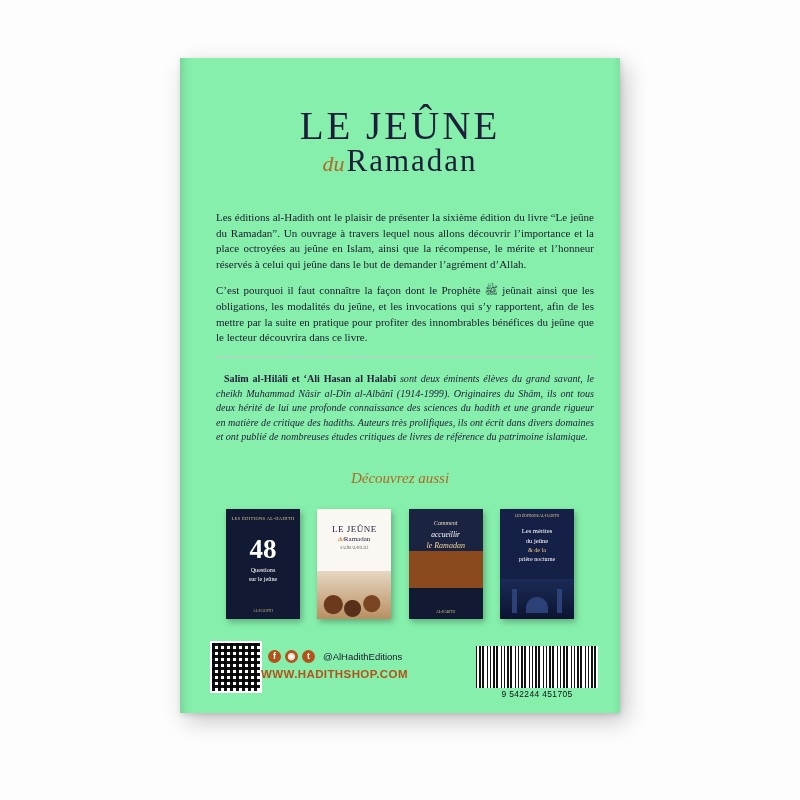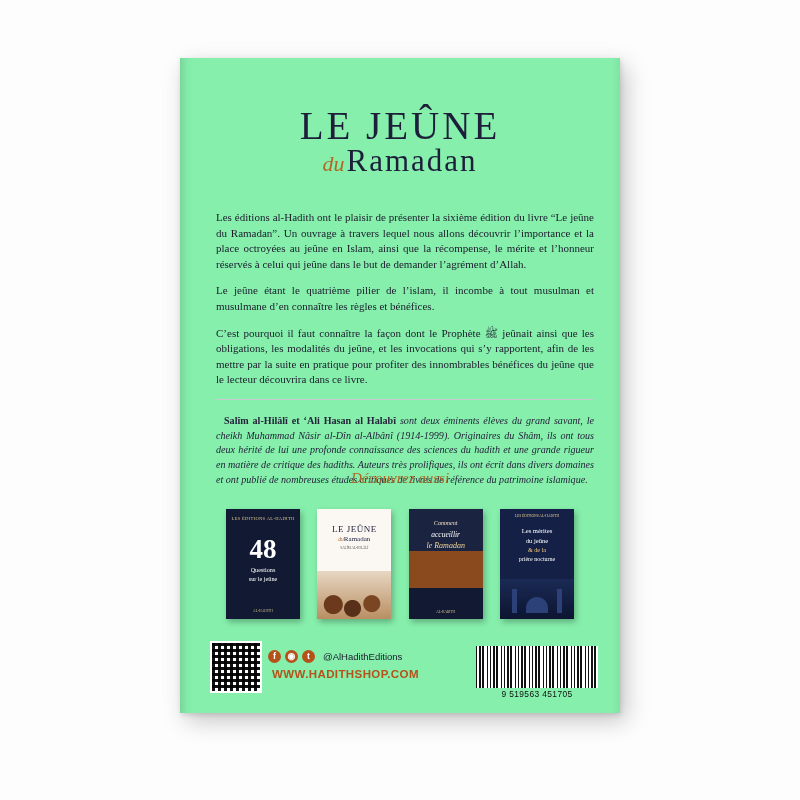--- a/index.html
+++ b/index.html
@@ -258,21 +258,21 @@
     font-weight: bold;
   }
   .handle {
     margin-left: 4px;
     font-size: 9.5px;
     color: #1b1b2c;
     font-family: "Liberation Sans", sans-serif;
   }
   .website {
     position: absolute;
-    left: 92px;
+    left: 81px;
     top: 610px;
     font-size: 11.5px;
     font-weight: bold;
     letter-spacing: .4px;
     color: #b4521a;
     font-family: "Liberation Sans", sans-serif;
   }
 </style>
 </head>
 <body>
@@ -285,21 +285,20 @@
 
     <div class="title-wrap">
       <div class="title-main">LE JEÛNE</div>
       <div class="title-sub">
         <span class="du">du</span><span class="ram">Ramadan</span>
       </div>
     </div>
 
     <div class="body">
       <p>Les éditions al-Hadith ont le plaisir de présenter la sixième édition du livre “Le jeûne du Ramadan”. Un ouvrage à travers lequel nous allons découvrir l’importance et la place octroyées au jeûne en Islam, ainsi que la récompense, le mérite et l’honneur réservés à celui qui jeûne dans le but de demander l’agrément d’Allah.</p>
-      <p>Le jeûne étant le quatrième pilier de l’islam, il incombe à tout musulman et musulmane d’en connaître les règles et bénéfices.</p>
       <p>C’est pourquoi il faut connaître la façon dont le Prophète ﷺ jeûnait ainsi que les obligations, les modalités  du jeûne, et les invocations qui s’y rapportent, afin de les mettre par la suite en pratique pour profiter des innombrables bénéfices du jeûne que le lecteur découvrira dans ce livre.</p>
       <div class="rule"></div>
       <p class="biography"><b>Salîm al-Hilâlî et ‘Ali Hasan al Halabî</b><span> sont deux éminents élèves du grand savant, le cheikh Muhammad Nâsir al-Dîn al-Albânî (1914-1999). Originaires du Shâm, ils ont tous deux hérité de lui une profonde connaissance des sciences du hadith et une grande rigueur en matière de critique des hadiths. Auteurs très prolifiques, ils ont écrit dans divers domaines et ont publié de nombreuses études critiques de livres de référence du patrimoine islamique.</span></p>
     </div>
 
     <div class="discover">Découvrez aussi</div>
 
     <div class="books">
 
       <div class="mini b1">
@@ -332,21 +331,21 @@
         <div class="mt t4">prière nocturne</div>
         <div class="dome"></div>
       </div>
 
     </div>
 
     <div class="price"><span>Prix : 8,</span><sup>00</sup><span> €</span></div>
 
     <div class="barcode-wrap">
       <div class="barcode"></div>
-      <div class="isbn">9 519563 451705</div>
+      <div class="isbn">9 542244 451705</div>
     </div>
 
     <div class="qr"></div>
 
     <div class="social">
       <div class="sicon">f</div>
       <div class="sicon">◉</div>
       <div class="sicon">t</div>
       <div class="handle">@AlHadithEditions</div>
     </div>

